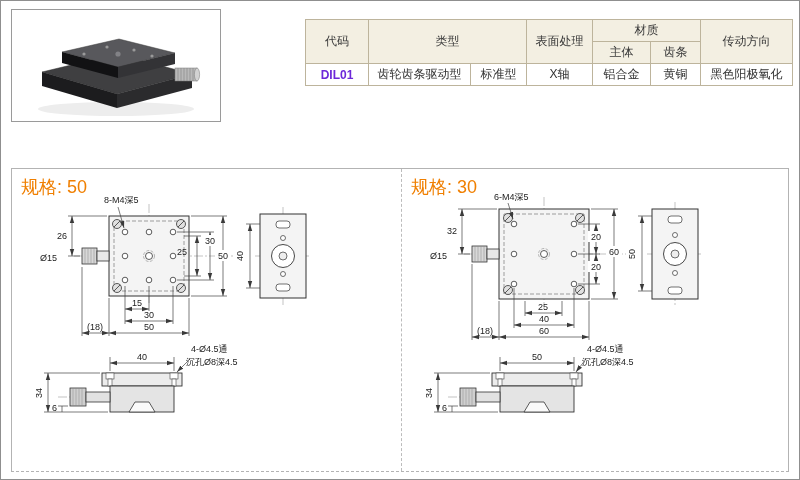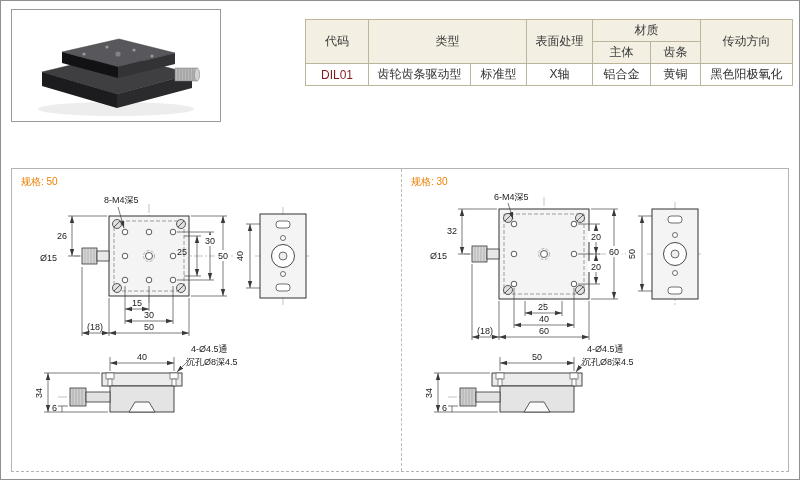--- a/index.html
+++ b/index.html
@@ -6,28 +6,28 @@
   html,body { background:#fff; }
   body { font-family:"Liberation Sans","DejaVu Sans",sans-serif; }
   .page { position:relative; width:800px; height:480px; background:#fff; border:1px solid #8f8f8f; overflow:hidden; }
 
   .photo-box { position:absolute; left:10px; top:8px; width:210px; height:113px; border:1px solid #9a9a9a; background:#fff; }
 
   .spec-table { position:absolute; left:304px; top:18px; border-collapse:collapse; font-size:12px; color:#333; table-layout:fixed; }
   .spec-table th, .spec-table td { border:1px solid #bdb49c; text-align:center; padding:2px 3px; font-weight:normal; white-space:nowrap; overflow:hidden; height:21px; }
   .spec-table th { background:#f3efe2; color:#3a3a3a; }
   .spec-table td { background:#fff; }
-  .spec-table td.code { color:#7f1d1d; font-weight:normal; }
+  .spec-table td.code { color:#6d28d9; font-weight:bold; }
 
   .spec-area { position:absolute; left:10px; top:167px; width:778px; height:304px; border:1px solid #b3b3b3; border-bottom-style:dashed; background:#fff; }
   .divider { position:absolute; left:389px; top:0; height:100%; width:0; border-left:1px dashed #bcbcbc; }
   .spec-section { position:absolute; top:0; height:100%; width:388px; }
   .spec-section.left { left:0; }
   .spec-section.right { left:390px; }
-  .spec-title { position:absolute; left:9px; top:6px; font-size:10px; color:#f07f00; }
+  .spec-title { position:absolute; left:9px; top:6px; font-size:18px; color:#f07f00; }
   .drawing { position:absolute; left:2px; top:22px; }
   svg text { font-family:"Liberation Sans","DejaVu Sans",sans-serif; fill:#222; }
 </style>
 </head>
 <body>
 
 <div class="page">
 
   <div class="photo-box">
     <svg width="208" height="111" viewBox="0 0 208 111">

